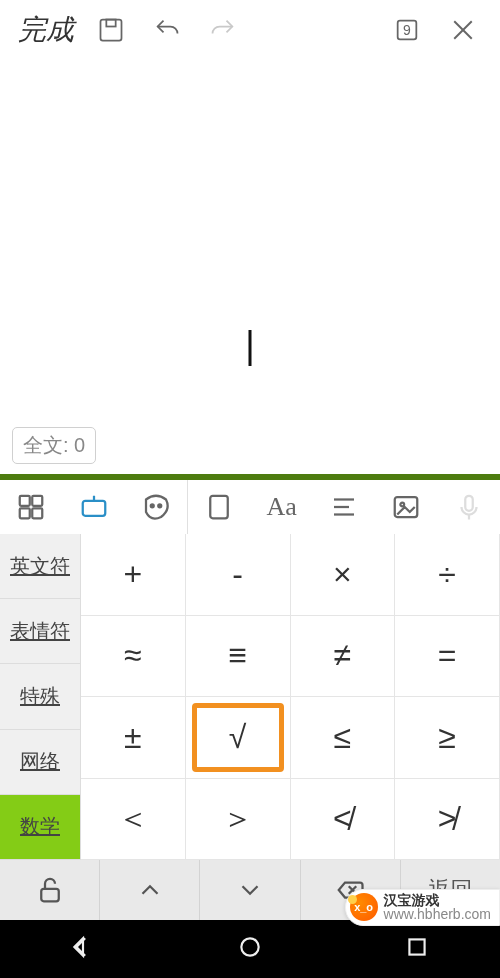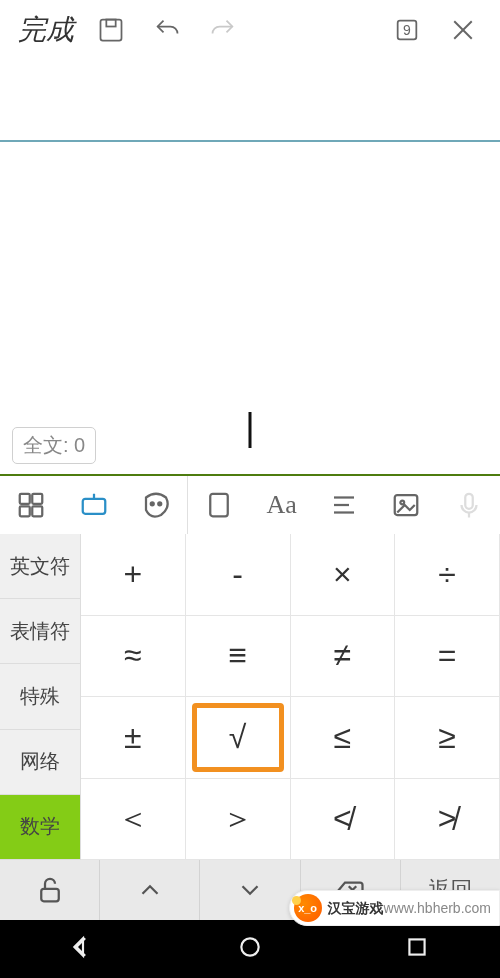--- a/index.html
+++ b/index.html
@@ -8,62 +8,62 @@
 
   
   .top-toolbar { height: 60px; display: flex; align-items: center; padding: 0 12px; gap: 6px; }
   .tt-done { font-size: 28px; color: #333; padding: 0 6px; font-style: italic; }
   .tt-icon { width: 50px; height: 60px; display: flex; align-items: center; justify-content: center; color: #666; }
   .tt-spacer { flex: 1; }
   .tt-icon svg { width: 28px; height: 28px; stroke: #666; fill: none; stroke-width: 1.5; }
   .tt-close svg { width: 30px; height: 30px; }
 
   
-  .editor-area { flex: 1 1 auto; display: flex; flex-direction: column; }
+  .editor-area { flex: 1 1 auto; display: flex; flex-direction: row; }
   .editor-blank-top { height: 80px; }
   .editor-divider { height: 2px; background: #6fa8b8; }
   .editor-body { flex: 1; position: relative; }
   .cursor { position: absolute; left: 50%; top: 270px; transform: translateX(-50%); width: 3px; height: 36px; background: #111; }
   .wordcount-pill { position: absolute; left: 12px; bottom: 10px; border: 1px solid #d0d0d0; border-radius: 5px; padding: 4px 10px; font-size: 20px; color: #888; background: #fff; }
 
   
-  .format-bar { height: 60px; border-top: 2px solid #4d7c0f; display: flex; align-items: stretch; background: #fff; }
+  .format-bar { height: 60px; border-top: 6px solid #4d7c0f; display: flex; align-items: stretch; background: #fff; }
   .fb-cell { flex: 1; display: flex; align-items: center; justify-content: center; }
   .fb-sep { width: 1px; background: #e0e0e0; }
   .fb-cell svg { width: 30px; height: 30px; stroke: #666; fill: none; stroke-width: 1.8; }
   .fb-cell.active svg { stroke: #2a8fc7; }
   .fb-aa { font-size: 26px; color: #666; font-family: serif; }
   .fb-cell.mic { color: #ccc; }
   .fb-cell.mic svg { stroke: #ddd; }
 
   
   .sym-keyboard { height: 326px; display: flex; background: #f4f4f4; }
   .sym-cats { width: 81px; display: flex; flex-direction: column; }
-  .sym-cat { flex: 1; display: flex; align-items: center; justify-content: center; font-size: 20px; color: #444; background: #f0f0f0; border-bottom: 1px solid #ddd; border-right: 1px solid #ddd; }
+  .sym-cat { flex: 1; display: flex; align-items: center; justify-content: center; font-size: 20px; color: #444; background: #f0f0f0; border-bottom: 1px solid #ddd; border-right: 1px solid #ddd; text-decoration: underline; }
   .sym-cat.selected { background: #84cc16; }
   .sym-grid { flex: 1; display: grid; grid-template-columns: repeat(4, 1fr); grid-template-rows: repeat(4, 1fr); }
   .sym-key { display: flex; align-items: center; justify-content: center; font-size: 32px; color: #333; border-right: 1px solid #e5e5e5; border-bottom: 1px solid #e5e5e5; background: #fff; position: relative; }
   .sym-key.hl::after { content: ""; position: absolute; inset: 6px 6px 6px 6px; border: 5px solid #f29020; border-radius: 4px; pointer-events: none; }
 
   
   .action-row { height: 60px; display: flex; align-items: stretch; background: #e9e9e9; }
   .ac-cell { flex: 1; display: flex; align-items: center; justify-content: center; color: #555; border-right: 1px solid #d3d3d3; }
   .ac-cell:last-child { border-right: none; }
   .ac-cell svg { width: 30px; height: 30px; stroke: #555; fill: none; stroke-width: 1.8; }
   .ac-text { font-size: 22px; }
 
   
   .nav-bar { height: 58px; background: #000; display: flex; align-items: center; justify-content: space-around; }
   .nav-bar svg { width: 26px; height: 26px; stroke: #eee; fill: none; stroke-width: 2; }
 
   
   .watermark { position: absolute; right: 0; bottom: 52px; display: flex; align-items: center; gap: 6px; background: #fff; border: 1px solid #eee; border-radius: 18px 0 0 18px; padding: 3px 8px 3px 4px; box-shadow: 0 1px 4px rgba(0,0,0,.15); }
   .wm-logo { width: 28px; height: 28px; border-radius: 50%; background: radial-gradient(circle at 35% 35%, #ff8a00, #ff5a00); display: flex; align-items: center; justify-content: center; color: #fff; font-size: 11px; font-weight: bold; position: relative; }
   .wm-logo::before { content: ""; position: absolute; width: 9px; height: 9px; background: #ffd04a; border-radius: 50%; left: -2px; top: 2px; }
-  .wm-text { display: flex; flex-direction: row; line-height: 1.05; }
+  .wm-text { display: flex; flex-direction: column; line-height: 1.05; }
   .wm-title { font-size: 14px; font-weight: 700; color: #333; }
   .wm-sub { font-size: 14px; color: #888; }
 </style>
 </head>
 <body>
 
 <div class="root">
 
   <div class="top-toolbar">
     <div class="tt-done">完成</div>

